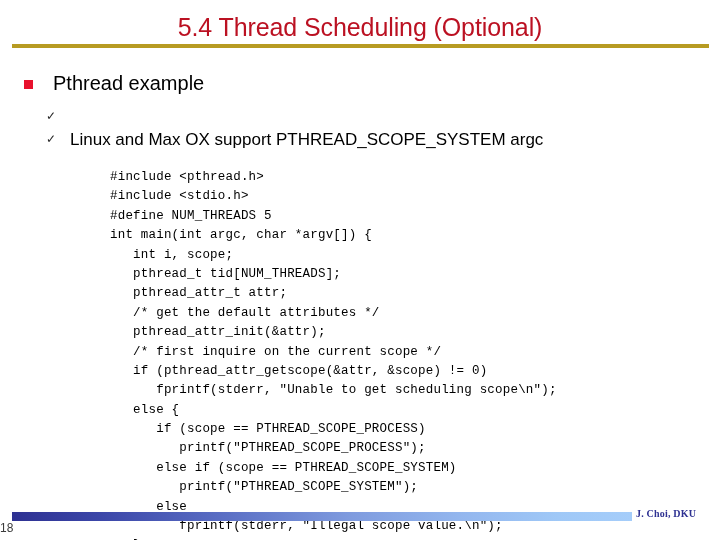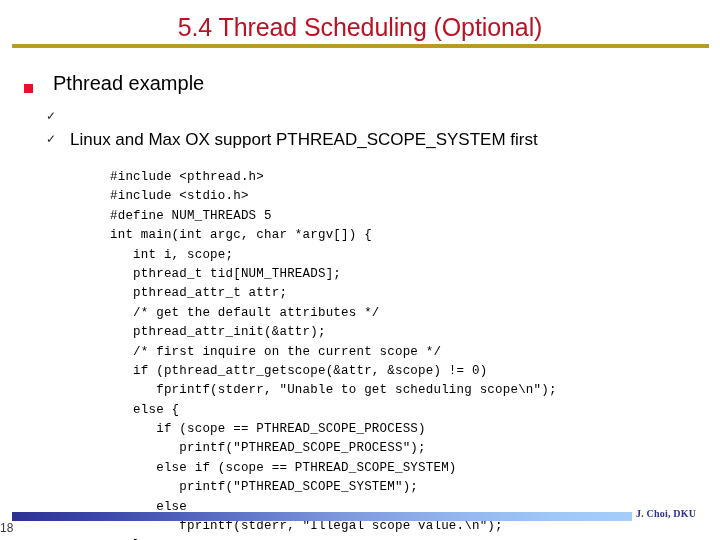--- a/index.html
+++ b/index.html
@@ -45,21 +45,21 @@
     height: 4px;
     background: #b79b22;
   }
 
   
   .bullet-l1 {
     position: absolute;
     left: 24px;
     top: 71px;
     display: flex;
-    align-items: center;
+    align-items: flex-start;
   }
   .bullet-l1-marker {
     width: 9px;
     height: 9px;
     background: #e8112d;
     margin-top: 9px;
     margin-right: 20px;
     flex: 0 0 auto;
   }
   .bullet-l1-text {
@@ -157,21 +157,21 @@
     <div class="bullet-l1-marker" style="background: rgb(232, 17, 45);"></div>
     <div class="bullet-l1-text">Pthread example</div>
   </div>
 
   <div class="bullets-l2">
     <div class="bullet-l2">
       <div class="bullet-l2-marker">✓</div>
     </div>
     <div class="bullet-l2">
       <div class="bullet-l2-marker">✓</div>
-      <div class="bullet-l2-text">Linux and Max OX support PTHREAD_SCOPE_SYSTEM first</div>
+      <div class="bullet-l2-text">Linux and Max OX support PTHREAD_SCOPE_SYSTEM argc</div>
     </div>
   </div>
 
   <div class="code-block"><div class="code-line">#include &lt;pthread.h&gt;</div><div class="code-line">#include &lt;stdio.h&gt;</div><div class="code-line">#define NUM_THREADS 5</div><div class="code-line">int main(int argc, char *argv[]) {</div><div class="code-line">   int i, scope;</div><div class="code-line">   pthread_t tid[NUM_THREADS];</div><div class="code-line">   pthread_attr_t attr;</div><div class="code-line">   /* get the default attributes */</div><div class="code-line">   pthread_attr_init(&amp;attr);</div><div class="code-line">   /* first inquire on the current scope */</div><div class="code-line">   if (pthread_attr_getscope(&amp;attr, &amp;scope) != 0)</div><div class="code-line">      fprintf(stderr, "Unable to get scheduling scope\n");</div><div class="code-line">   else {</div><div class="code-line">      if (scope == PTHREAD_SCOPE_PROCESS)</div><div class="code-line">         printf("PTHREAD_SCOPE_PROCESS");</div><div class="code-line">      else if (scope == PTHREAD_SCOPE_SYSTEM)</div><div class="code-line">         printf("PTHREAD_SCOPE_SYSTEM");</div><div class="code-line">      else</div><div class="code-line">         fprintf(stderr, "Illegal scope value.\n");</div><div class="code-line">   }</div></div>
 
   <div class="footer-bar"></div>
   <div class="footer-credit" style="color: rgb(46, 49, 146);">J. Choi, DKU</div>
   <div class="footer-pagenum">18</div>
 
 </div>

